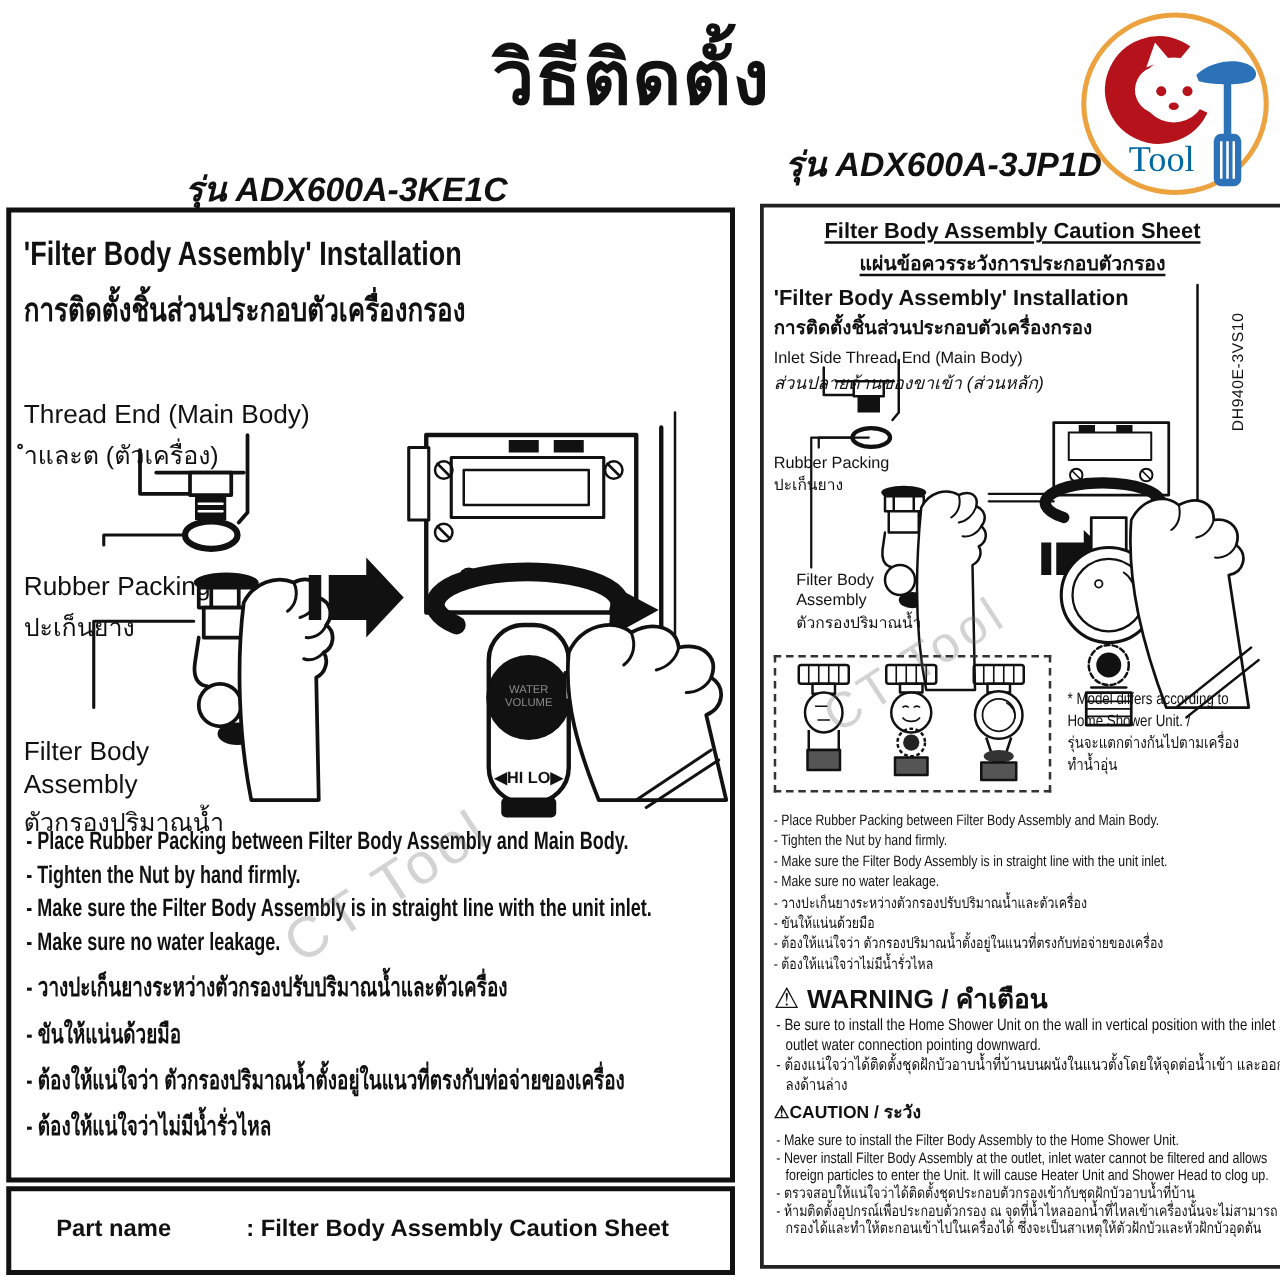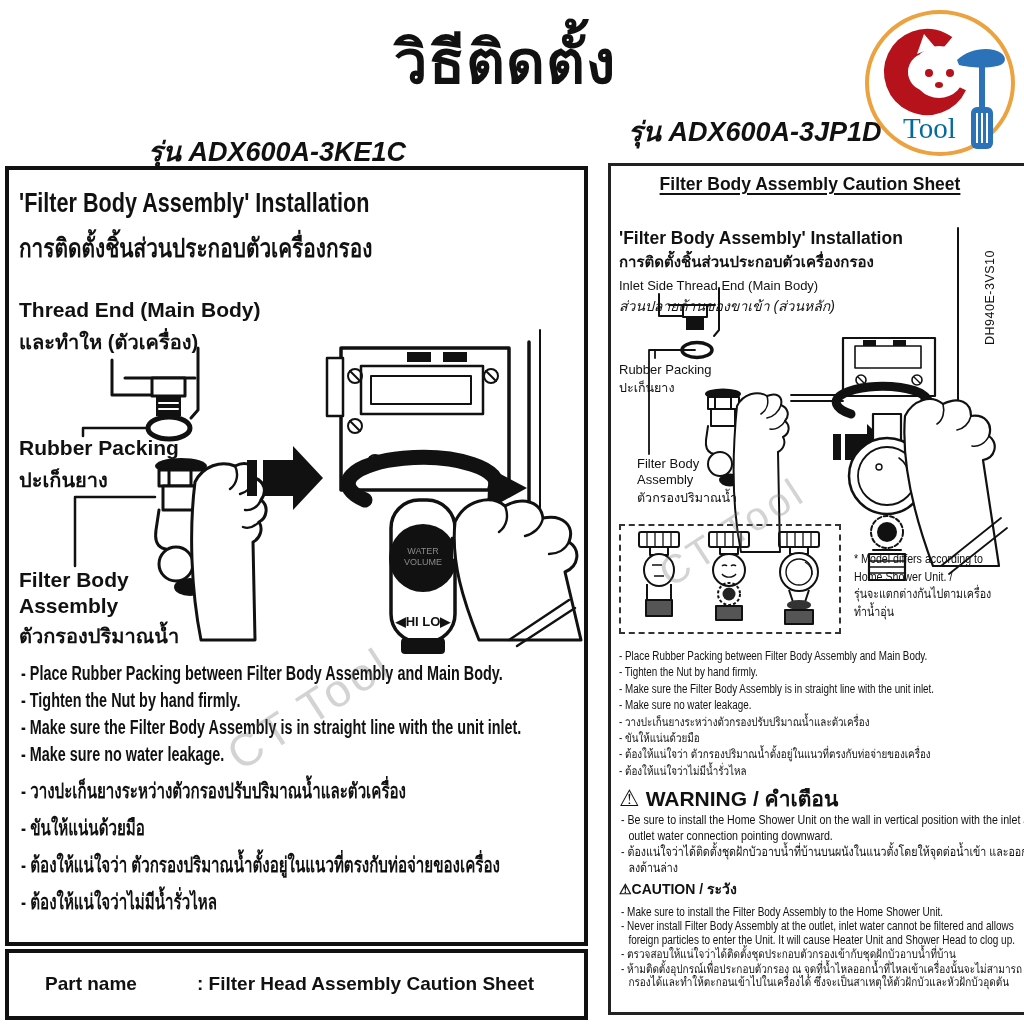--- a/index.html
+++ b/index.html
@@ -31,21 +31,21 @@
     transform:rotate(-33deg);transform-origin:0 0;white-space:nowrap;letter-spacing:4px;}
   .wm-left{left:208px;top:566px;}
   .wm-right{left:648px;top:556px;font-size:40px;}
 
   
   .left-panel{left:5px;top:166px;width:583px;height:780px;border:4px solid #111;
     box-sizing:border-box;overflow:hidden;}
   .lp-heads{left:10px;top:18px;font-weight:700;white-space:nowrap;}
   .lp-title-en{font-size:27px;}
   .lp-title-th{font-size:26px;margin-top:8px;}
-  .lp-label{font-weight:700;white-space:nowrap;}
+  .lp-label{font-weight:400;white-space:nowrap;margin-top:22px;}
   .lp-thread-en{left:10px;top:128px;font-size:21px;}
   .lp-thread-th{left:10px;top:156px;font-size:20px;}
   .lp-rubber-en{left:10px;top:266px;font-size:21px;}
   .lp-rubber-th{left:10px;top:294px;font-size:20px;}
   .lp-fb1{left:10px;top:398px;font-size:21px;}
   .lp-fb2{left:10px;top:424px;font-size:21px;}
   .lp-fbth{left:10px;top:450px;font-size:20px;}
   .lp-bullets-en{left:12px;top:490px;font-size:20px;font-weight:600;line-height:27px;}
   .lp-bullets-th{left:12px;top:602px;font-size:21px;font-weight:600;line-height:37px;}
   .lp-bullets-en div,.lp-bullets-th div{white-space:nowrap;}
@@ -177,21 +177,21 @@
     <text x="414" y="395" font-size="9" fill="#8a8a8a" text-anchor="middle">VOLUME</text>
     <text x="414" y="456" font-size="13" font-weight="bold" fill="#111" text-anchor="middle">◀HI LO▶</text>
   </svg>
 
   <div class="abs lp-heads sq80" style="left:10px;top:18px">
     <div class="lp-title-en">'Filter Body Assembly' Installation</div>
     <div class="lp-title-th">การติดตั้งชิ้นส่วนประกอบตัวเครื่องกรอง</div>
   </div>
 
   <div class="abs lp-label lp-thread-en">Thread End (Main Body)</div>
-  <div class="abs lp-label lp-thread-th">และทำให (ตัวเครื่อง)</div>
+  <div class="abs lp-label lp-thread-th">ำและต (ตัวเครื่อง)</div>
   <div class="abs lp-label lp-rubber-en">Rubber Packing</div>
   <div class="abs lp-label lp-rubber-th">ปะเก็นยาง</div>
   <div class="abs lp-label lp-fb1">Filter Body</div>
   <div class="abs lp-label lp-fb2">Assembly</div>
   <div class="abs lp-label lp-fbth">ตัวกรองปริมาณน้ำ</div>
 
   <div class="abs lp-bullets-en sq72">
     <div>- Place Rubber Packing between Filter Body Assembly and Main Body.</div>
     <div>- Tighten the Nut by hand firmly.</div>
     <div>- Make sure the Filter Body Assembly is in straight line with the unit inlet.</div>
@@ -202,21 +202,21 @@
     <div>- ขันให้แน่นด้วยมือ</div>
     <div>- ต้องให้แน่ใจว่า ตัวกรองปริมาณน้ำตั้งอยู่ในแนวที่ตรงกับท่อจ่ายของเครื่อง</div>
     <div>- ต้องให้แน่ใจว่าไม่มีน้ำรั่วไหล</div>
   </div>
 
   <span class="abs wm wm-left">CT Tool</span>
 </div>
 
 <div class="abs part-box">
   <span class="abs part-label">Part name</span>
-  <span class="abs part-value">: Filter Head Assembly Caution Sheet</span>
+  <span class="abs part-value">: Filter Body Assembly Caution Sheet</span>
 </div>
 
 <div class="abs right-panel">
 
   <svg class="abs" style="left:0;top:0" width="398" height="846" viewBox="0 0 398 846">
     <g fill="none" stroke="#111" stroke-width="2" stroke-linecap="round" stroke-linejoin="round">
 
       <path d="M48 128 V150 H72"></path>
       <path d="M58 139 H104"></path>
       <path d="M108 122 V164 L103 170"></path>
@@ -268,20 +268,23 @@
       <path d="M258 395 H294 M258 401 H294 M258 407 H294" stroke-width="1.4"></path>
 
       <path d="M294 250 C302 234 320 228 332 238 C348 230 360 236 360 250 C374 248 382 258 378 270 C388 278 384 292 372 294 L388 400 H322 C304 352 290 300 294 250 Z" fill="#fff" stroke-width="2.2"></path>
       <path d="M332 238 C334 246 332 254 326 258 M360 250 C358 258 352 263 346 264 M378 270 C374 278 367 281 361 280" stroke-width="1.6"></path>
       <path d="M330 400 L390 352 M338 408 L396 362" stroke-width="1.8"></path>
     </g>
   </svg>
 
   <div class="abs rp-center rp-sheet-en">
     <span class="underline">Filter Body Assembly Caution Sheet</span>
+  </div>
+  <div class="abs rp-center rp-sheet-th">
+    <span class="underline">แผ่นข้อควรระวังการประกอบตัวกรอง</span>
   </div>
 
   <div class="abs rp-title-en">'Filter Body Assembly' Installation</div>
   <div class="abs rp-title-th">การติดตั้งชิ้นส่วนประกอบตัวเครื่องกรอง</div>
   <div class="abs rp-inlet-en">Inlet Side Thread End (Main Body)</div>
   <div class="abs rp-inlet-th">ส่วนปลายด้านของขาเข้า (ส่วนหลัก)</div>
   <div class="abs rp-doccode">DH940E-3VS10</div>
 
   <div class="abs rp-rubber-en">Rubber Packing</div>
   <div class="abs rp-rubber-th">ปะเก็นยาง</div>

